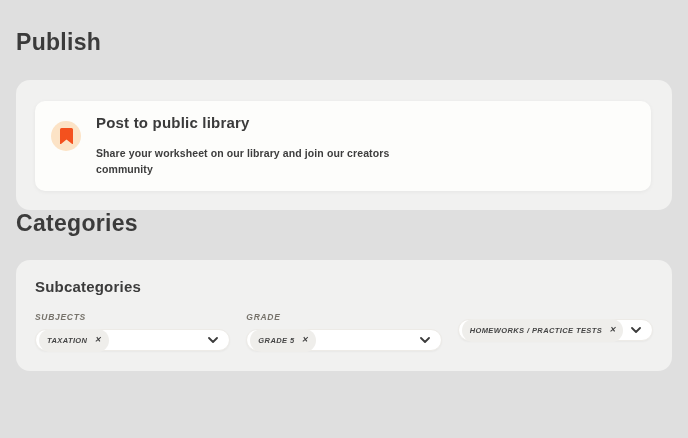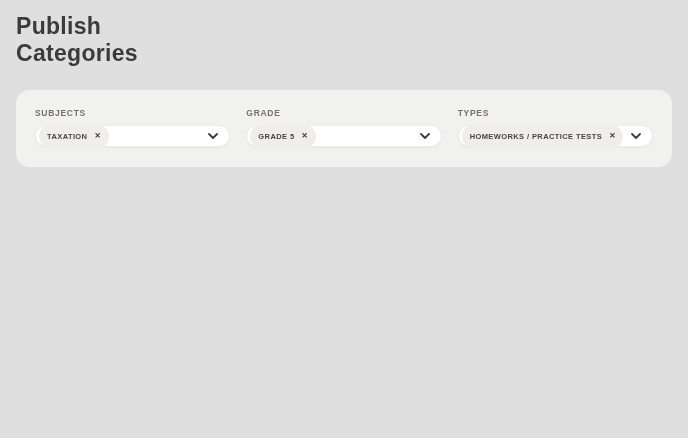--- a/index.html
+++ b/index.html
@@ -3,21 +3,21 @@
 <meta charset="utf-8">
 <style>
   * { margin:0; padding:0; box-sizing:border-box; }
   html,body { width:688px; height:438px; }
   body {
     background:#dfdfdf;
     font-family:"Liberation Sans", sans-serif;
     color:#3b3b3b;
     overflow:hidden;
   }
-  .page { padding:0 16px; }
+  .page { padding:16px 16px; }
 
   .page-title {
     font-size:23px;
     font-weight:bold;
     letter-spacing:0.3px;
     padding-top:13px;
   }
 
   .outer-card {
     background:#f1f1f0;
@@ -73,20 +73,22 @@
     padding:18px 19px 20px 19px;
   }
   .sub-title {
     font-size:15px;
     font-weight:bold;
     letter-spacing:0.2px;
   }
   .fields-row {
     display:flex;
     gap:16px;
+    margin-top:17px;
+    font-style:italic;
   }
   .field { flex:1; min-width:0; }
   .field-label {
     font-size:8.5px;
     letter-spacing:0.7px;
     color:#76726a;
     font-weight:bold;
   }
   .select-pill {
     margin-top:7px;
@@ -130,24 +132,38 @@
     flex:0 0 auto;
   }
 </style>
 </head>
 <body>
 
 <div class="page">
 
   <h1 class="page-title">Publish</h1>
 
+  <div class="outer-card publish-outer">
+    <div class="publish-inner">
+      <span class="icon-circle">
+        <svg width="13" height="16" viewBox="0 0 13 16">
+          <path d="M1.5 0 h10 a1.5 1.5 0 0 1 1.5 1.5 v14 a0.5 0.5 0 0 1 -0.8 0.4 L6.5 11.6 L1 15.9 a0.5 0.5 0 0 1 -1 -0.4 v-14 A1.5 1.5 0 0 1 1.5 0 z" fill="#f4511e"></path>
+        </svg>
+      </span>
+      <div class="publish-text">
+        <div class="card-title">Post to public library</div>
+        <div class="card-desc">Share your worksheet on our library and join our creators community</div>
+      </div>
+    </div>
+  </div>
 
   <h2 class="section-title">Categories</h2>
 
   <div class="outer-card categories-outer">
+    <div class="sub-title">Subcategories</div>
 
     <div class="fields-row">
 
       <div class="field">
         <div class="field-label">SUBJECTS</div>
         <div class="select-pill">
           <span class="chip">
             <span class="chip-label">TAXATION</span>
             <span class="chip-remove">✕</span>
           </span>
@@ -168,21 +184,20 @@
           </span>
           <span class="chevron">
             <svg width="10" height="6" viewBox="0 0 10 6">
                 <polyline points="1,1 5,5 9,1" fill="none" stroke="#3b3b3b" stroke-width="1.8" stroke-linecap="round" stroke-linejoin="round"></polyline>
               </svg>
           </span>
         </div>
       </div>
 
       <div class="field">
-        <div class="field-label">TYPES</div>
         <div class="select-pill">
           <span class="chip">
             <span class="chip-label">HOMEWORKS / PRACTICE TESTS</span>
             <span class="chip-remove">✕</span>
           </span>
           <span class="chevron">
             <svg width="10" height="6" viewBox="0 0 10 6">
                 <polyline points="1,1 5,5 9,1" fill="none" stroke="#3b3b3b" stroke-width="1.8" stroke-linecap="round" stroke-linejoin="round"></polyline>
               </svg>
           </span>

